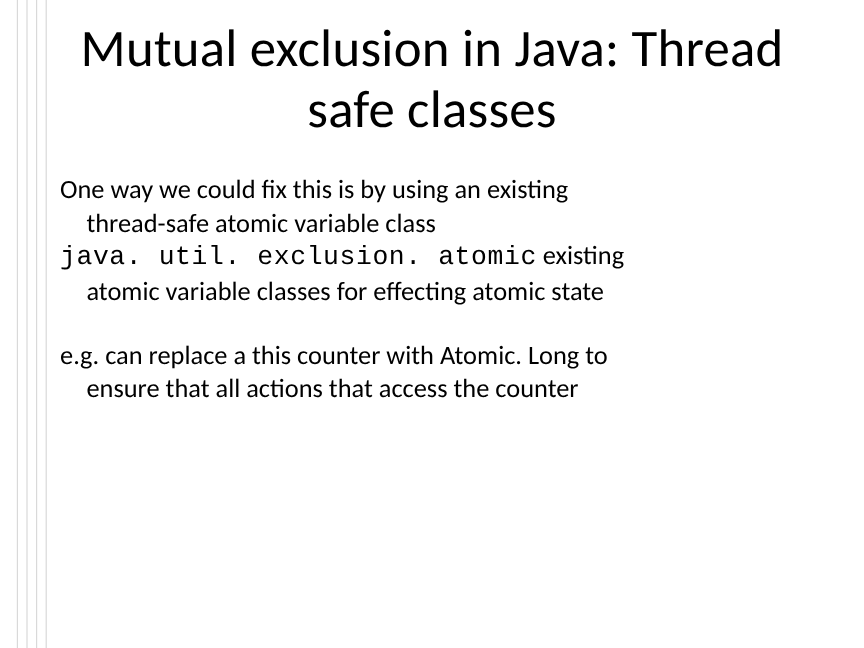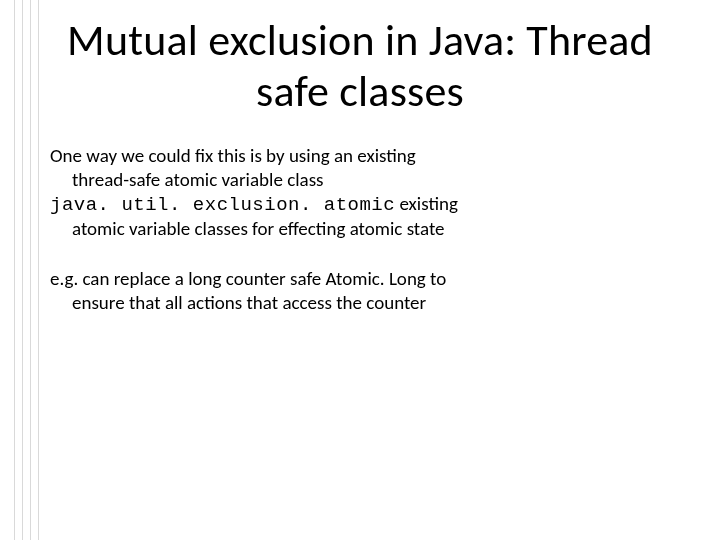--- a/index.html
+++ b/index.html
@@ -37,21 +37,21 @@
     .title {
       font-size: 44px;
       font-weight: 400;
       color: #000000;
       text-align: center;
       line-height: 1.15;
       margin-bottom: 28px;
       letter-spacing: 0.2px;
     }
     .body {
-      font-size: 19px;
+      font-size: 22px;
       color: #000000;
       line-height: 1.25;
     }
     .para {
       margin-bottom: 26px;
     }
     .para .first-line {
       display: block;
     }
     .para .cont {
@@ -82,18 +82,18 @@
       <span class="first-line">One way we could fix this is by using an existing</span>
       <span class="cont">thread-safe atomic variable class</span>
     </div>
 
     <div class="para">
       <span class="first-line"><span class="code">java. util. exclusion. atomic</span><span> existing</span></span>
       <span class="cont">atomic variable classes for effecting atomic state</span>
     </div>
 
     <div class="para">
-      <span class="first-line">e.g. can replace a long counter safe Atomic. Long to</span>
+      <span class="first-line">e.g. can replace a this counter with Atomic. Long to</span>
       <span class="cont">ensure that all actions that access the counter</span>
     </div>
 
   </div>
 </div>
 
 </body></html>

